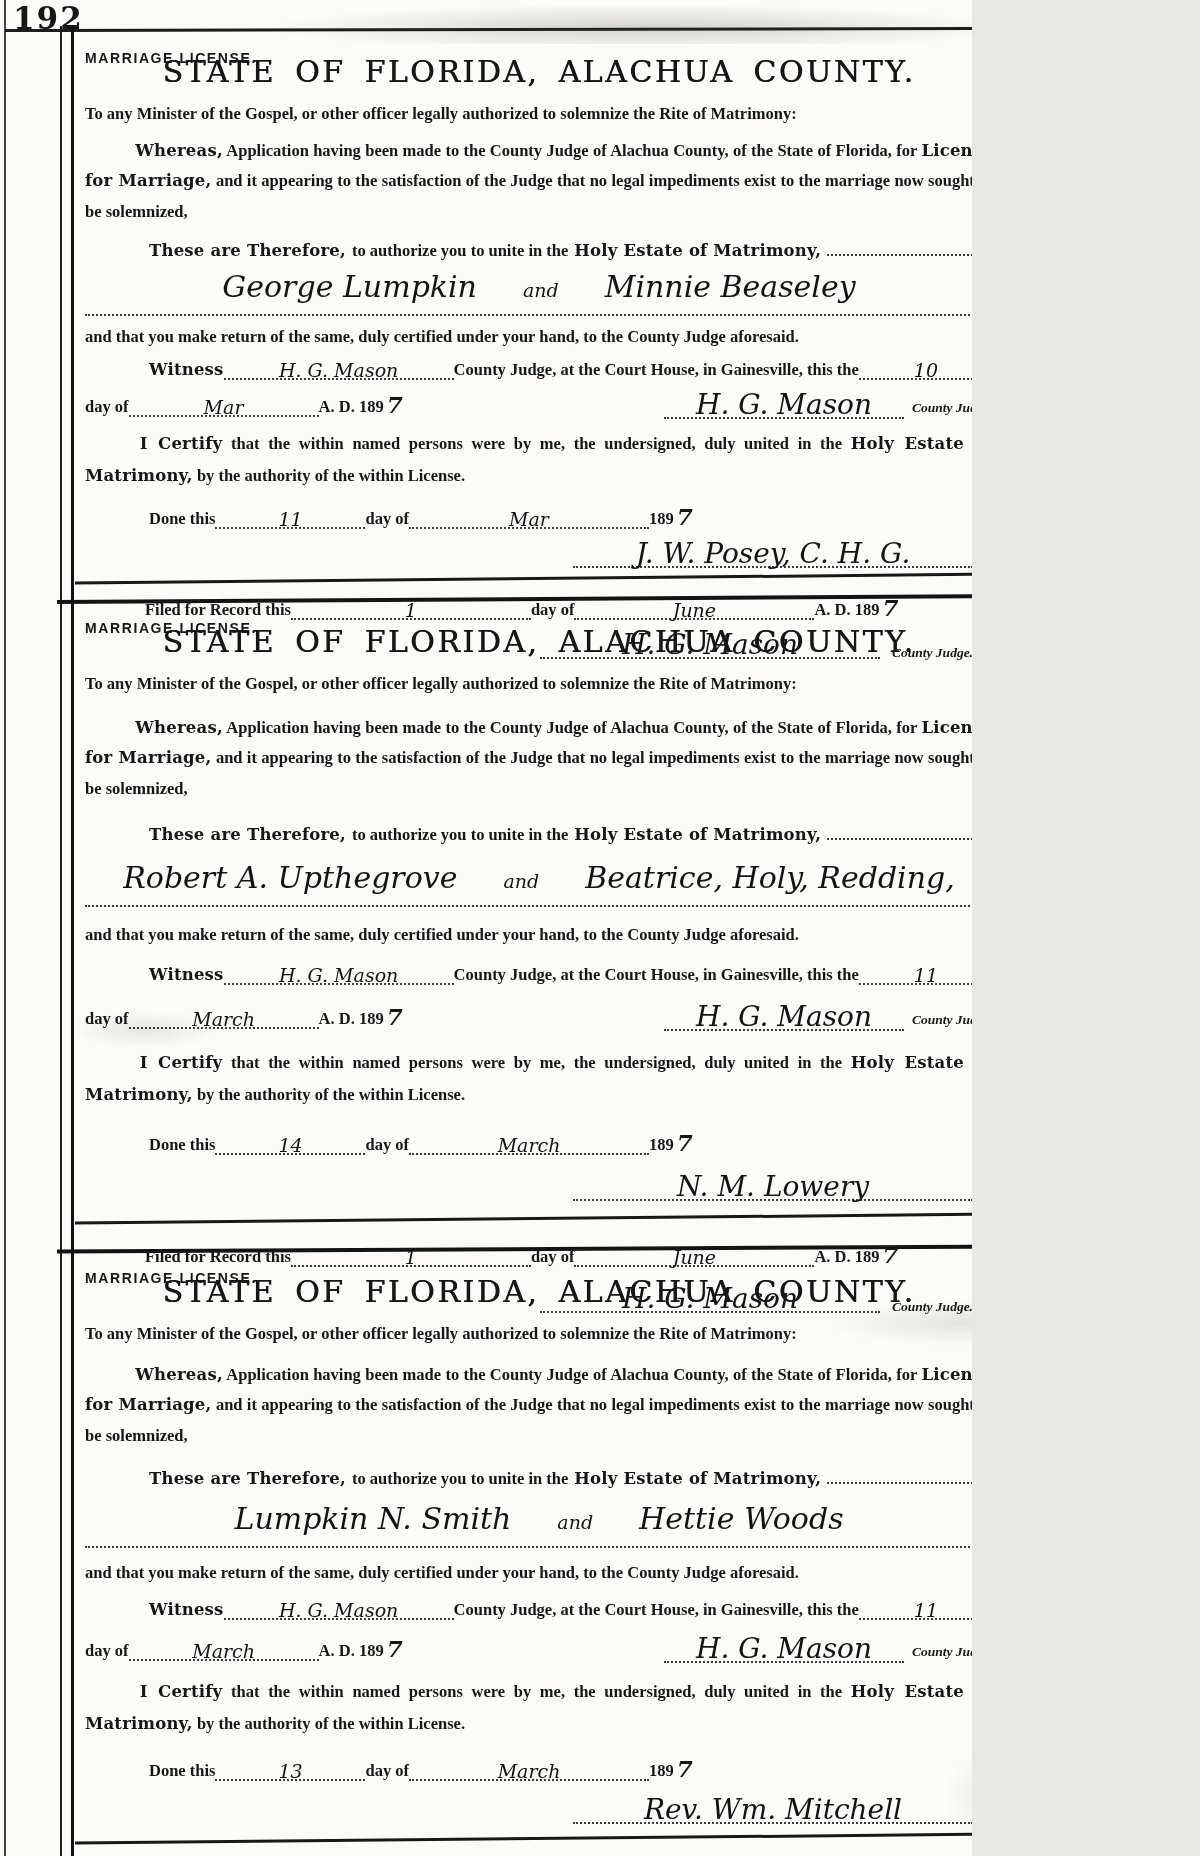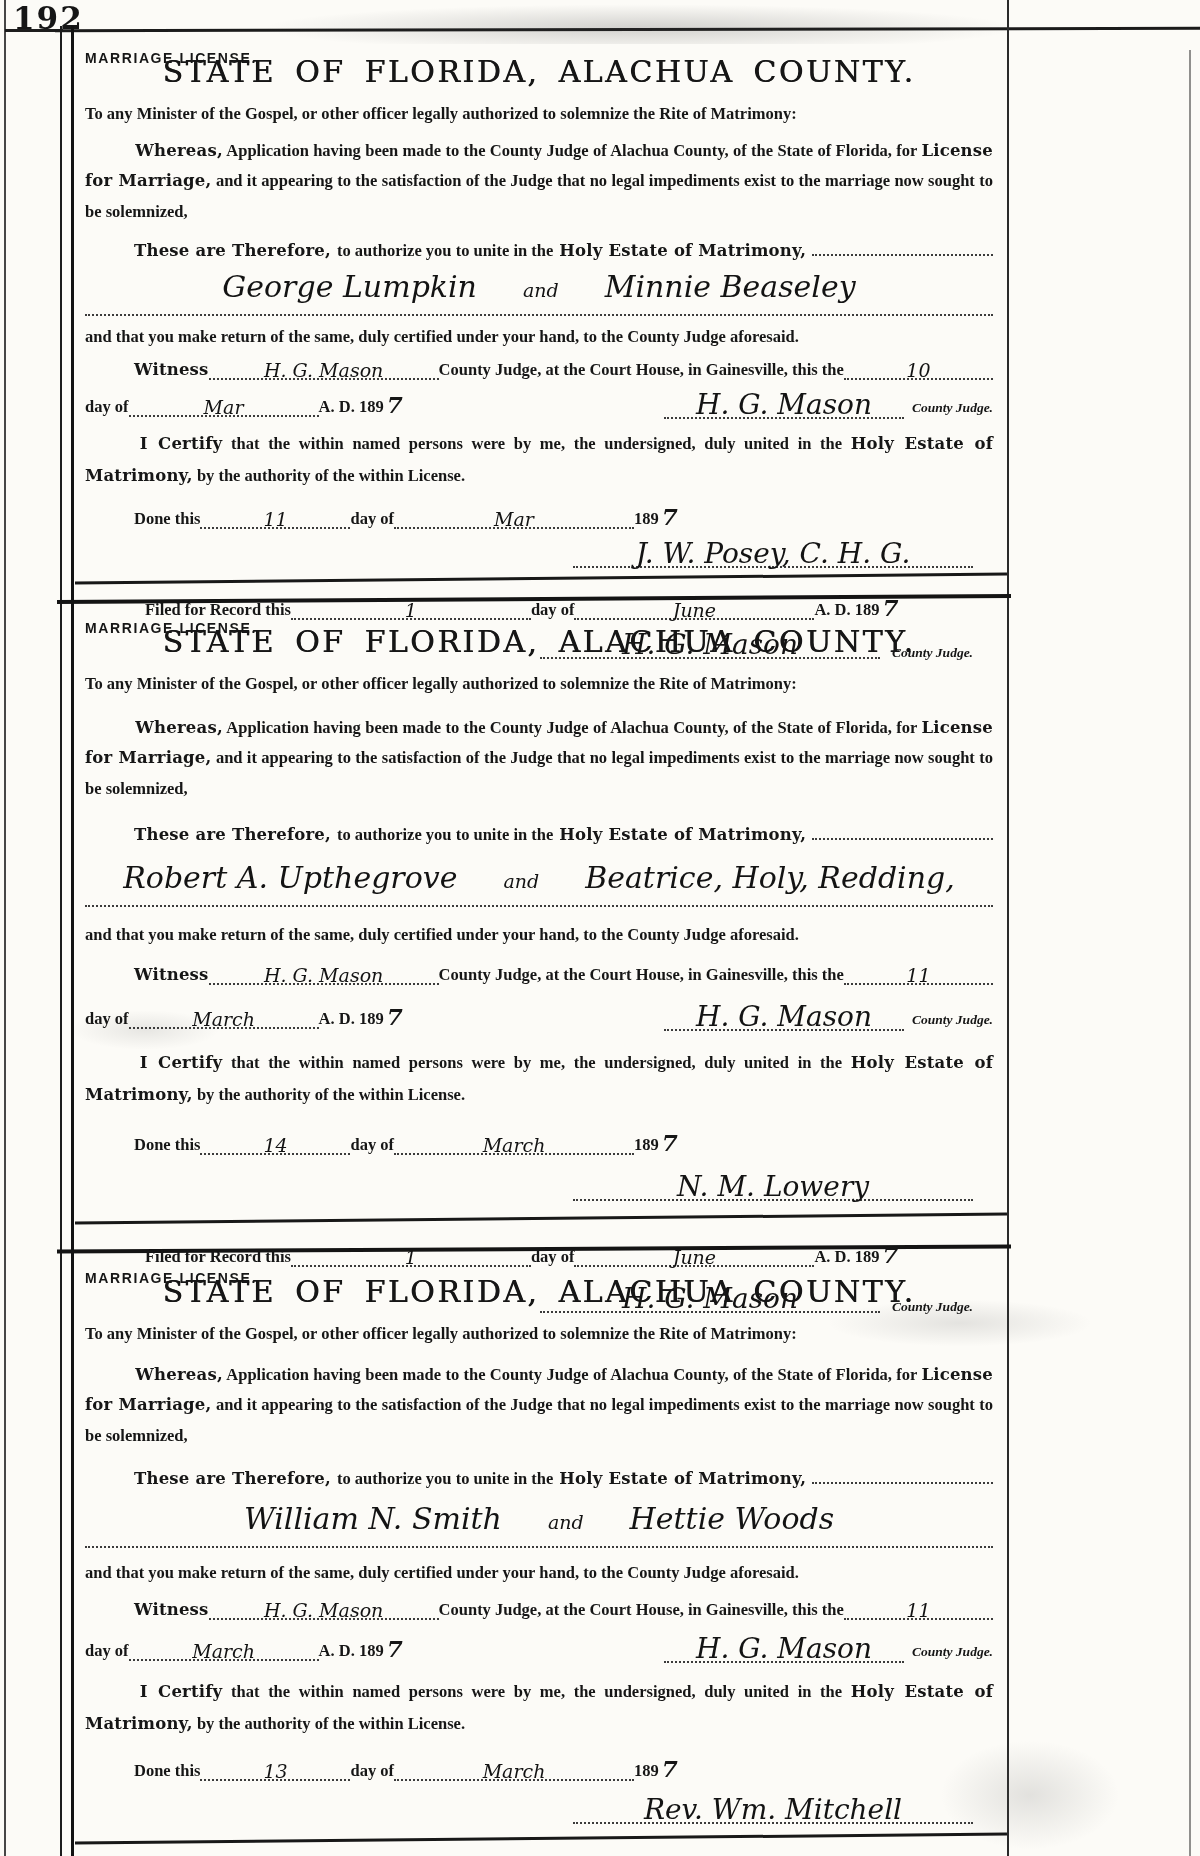--- a/index.html
+++ b/index.html
@@ -1,17 +1,17 @@
 <!DOCTYPE html>
 <html><head>
 <meta charset="utf-8">
 <style>
   html,body{margin:0;padding:0;background:#e9e7e2;}
   .page{
-    position:relative;width:1200px;height:1856px;overflow:hidden;
+    position:relative;width:972px;height:1856px;overflow:hidden;
     background:#fcfbf7;color:#161616;
     font-family:"Liberation Serif",serif;
   }
   
   .pn{position:absolute;top:0px;left:13px;font-family:"DejaVu Serif",serif;
       font-weight:700;font-size:31px;letter-spacing:2px;}
   .pn-rule{position:absolute;left:5px;top:29px;width:58px;height:3px;background:#1d1d1d;}
   .top-rule{position:absolute;left:55px;right:0;top:28px;height:3px;background:#1b1b1b;transform:rotate(-0.12deg);}
   .v-edge-left{position:absolute;left:4px;top:0;bottom:0;width:2px;background:rgba(25,25,25,.8);}
   .v-left-a{position:absolute;left:60px;top:26px;bottom:0;width:2px;background:#1c1c1c;}
@@ -53,21 +53,21 @@
   .grow{flex:1;text-align:center;}
   .w150{width:150px;} .w190{width:190px;} .w230{width:230px;} .w240{width:240px;}
   .leader{flex:1;border-bottom:2px dotted #3b3b3b;height:1.1em;margin-left:6px;}
   .hw{font-family:"DejaVu Serif",serif;font-style:italic;font-weight:400;font-size:19px;
       white-space:nowrap;line-height:1;position:relative;top:2px;color:#131313;}
   .hw-names{font-size:30px;}
   .hw-sig{font-size:28px;}
   .hw-digit{font-family:"DejaVu Serif",serif;font-style:italic;font-size:23px;margin-left:3px;position:relative;top:1px;}
   .names-row{border-bottom:2px dotted #3b3b3b;display:flex;justify-content:center;gap:46px;
              align-items:baseline;min-height:44px;margin:2px 0 var(--sp) 0;}
-  .mleft40{margin-left:49px;}
+  .mleft40{margin-left:64px;}
   .spacer{flex:1;}
   .cj{font-size:13.5px;font-style:italic;margin-left:8px;}
   .sig-row{display:flex;justify-content:flex-end;align-items:flex-start;margin:0 20px var(--sp) 0;}
   .sigline{width:400px;}
   .sigline2{width:340px;}
   .cj-small{font-size:13.5px;font-weight:700;font-style:italic;position:relative;top:16px;margin-left:12px;white-space:nowrap;}
   .mid-rule{height:3px;background:#181818;margin:8px -14px var(--sp) -10px;transform:rotate(-0.55deg);}
   .gap-sm{height:4px;}
 </style>
 </head>
@@ -294,21 +294,21 @@
       <span class="bl">License for Marriage,</span>
       <span>and it appearing to the satisfaction of the Judge that no legal impediments exist to the marriage now sought to be solemnized,</span>
     </p>
     <div class="fill-row">
       <span class="bl mleft40 body-inline">These are Therefore,</span>
       <span class="body-inline" style="margin-left:6px">to authorize you to unite in the</span>
       <span class="bl body-inline" style="margin-left:6px">Holy Estate of Matrimony,</span>
       <span class="leader"></span>
     </div>
     <div class="names-row">
-      <span class="hw hw-names">William N. Smith</span>
+      <span class="hw hw-names">Lumpkin N. Smith</span>
       <span class="hw">and</span>
       <span class="hw hw-names">Hettie Woods</span>
     </div>
     <p class="body">and that you make return of the same, duly certified under your hand, to the County Judge aforesaid.</p>
     <div class="fill-row">
       <span class="bl mleft40 body-inline">Witness</span>
       <span class="blank w230">
         <span class="hw">H. G. Mason</span>
       </span>
       <span class="body-inline">County Judge, at the Court House, in Gainesville, this the</span>

